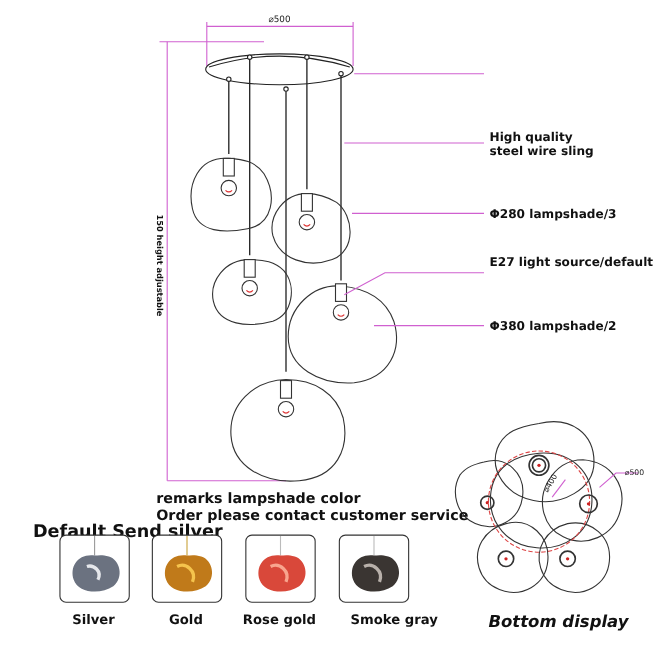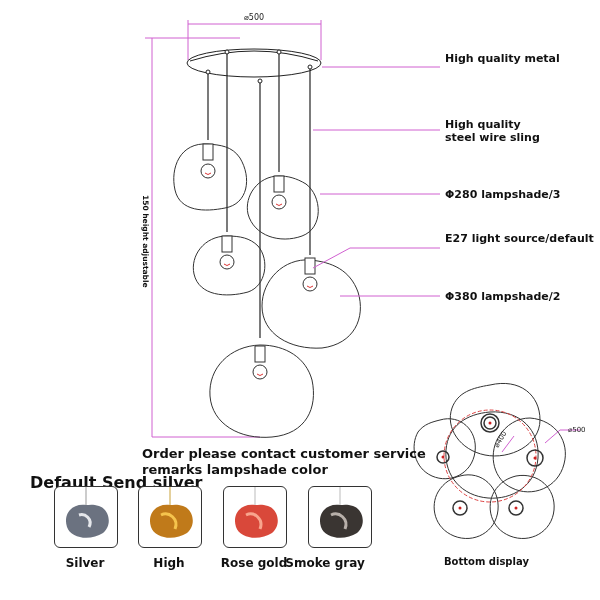--- a/index.html
+++ b/index.html
@@ -5,21 +5,21 @@
   html, body { margin:0; padding:0; background:#ffffff; }
   body { width:600px; height:600px; position:relative; overflow:hidden; font-family:"DejaVu Sans", sans-serif; color:#111; }
   svg.main { position:absolute; left:0; top:0; }
   .callout { position:absolute; left:445px; font-weight:bold; font-size:11px; line-height:13px; color:#111; }
   .dim-h { font-size:8px; fill:#222; }
   .vlabel { position:absolute; left:150px; top:195px; transform:rotate(90deg); transform-origin:left top; font-size:7.5px; font-weight:bold; white-space:nowrap; }
   .note-left { position:absolute; left:30px; top:473px; font-size:16px; font-weight:bold; }
   .note-main { position:absolute; left:142px; top:446px; font-size:13px; font-weight:bold; line-height:16px; }
   .swatch { position:absolute; top:486px; width:62px; height:60px; border:1px solid #333; border-radius:6px; background:#fff; overflow:hidden; }
   .swatch-label { position:absolute; top:556px; font-size:12px; font-weight:bold; text-align:center; width:90px; }
-  .bottom-label { position:absolute; left:444px; top:556px; font-size:10px; font-weight:bold; }
+  .bottom-label { position:absolute; left:444px; top:556px; font-size:15px; font-weight:bold;font-style:italic; }
 </style>
 </head>
 <body>
 
 <svg class="main" width="600" height="600" viewBox="0 0 600 600">
 
   <g stroke="#d060d0" stroke-width="1" fill="none">
     <line x1="188" y1="24" x2="321" y2="24"></line>
     <line x1="188" y1="20" x2="188" y2="60"></line>
     <line x1="321" y1="20" x2="321" y2="60"></line>
@@ -127,40 +127,39 @@
       <polyline points="545,443 560,430 580,430"></polyline>
     </g>
     <text x="498" y="448" font-size="7" fill="#222" transform="rotate(-60 498 448)">⌀400</text>
     <text x="568" y="432" font-size="7" fill="#222">⌀500</text>
   </g>
 </svg>
 
 <div class="vlabel">150 height adjustable</div>
 
 <div class="callout" style="top:52px;">
-  <div>High quality metal</div>
 </div>
 <div class="callout" style="top:118px;">
   <div>High quality</div>
   <div>steel wire sling</div>
 </div>
 <div class="callout" style="top:188px;">
   <div>Φ280 lampshade/3</div>
 </div>
 <div class="callout" style="top:232px;">
   <div>E27 light source/default</div>
 </div>
 <div class="callout" style="top:290px;">
   <div>Φ380 lampshade/2</div>
 </div>
 
 <div class="note-left">Default Send silver</div>
 <div class="note-main">
+  <div>remarks lampshade color</div>
   <div>Order please contact customer service</div>
-  <div>remarks lampshade color</div>
 </div>
 
 <div class="swatch" style="left:54px;">
   <svg width="62" height="60">
     <line x1="31" y1="0" x2="31" y2="18" stroke="#999"></line>
     <path d="M31 18 C16 16 8 28 12 40 C16 52 36 54 48 46 C58 38 54 22 44 19 C38 17 34 18 31 18 Z" fill="#6b7280"></path>
     <path d="M24 28 C30 26 38 32 34 40" stroke="#e5e7eb" stroke-width="3" fill="none"></path>
   </svg>
 </div>
 <div class="swatch" style="left:138px;">
@@ -179,17 +178,17 @@
 </div>
 <div class="swatch" style="left:308px;">
   <svg width="62" height="60">
     <line x1="31" y1="0" x2="31" y2="18" stroke="#bbb"></line>
     <path d="M31 18 C16 16 8 28 12 40 C16 52 36 54 48 46 C58 38 54 22 44 19 C38 17 34 18 31 18 Z" fill="#3a3532"></path>
     <path d="M22 28 C30 24 40 32 36 42" stroke="#b8b0aa" stroke-width="3" fill="none"></path>
   </svg>
 </div>
 
 <div class="swatch-label" style="left:40px;">Silver</div>
-<div class="swatch-label" style="left:124px;">High</div>
+<div class="swatch-label" style="left:124px;">Gold</div>
 <div class="swatch-label" style="left:209px;">Rose gold</div>
-<div class="swatch-label" style="left:280px;">Smoke gray</div>
+<div class="swatch-label" style="left:308px;text-align:right;">Smoke gray</div>
 
 <div class="bottom-label">Bottom display</div>
 
 </body></html>

